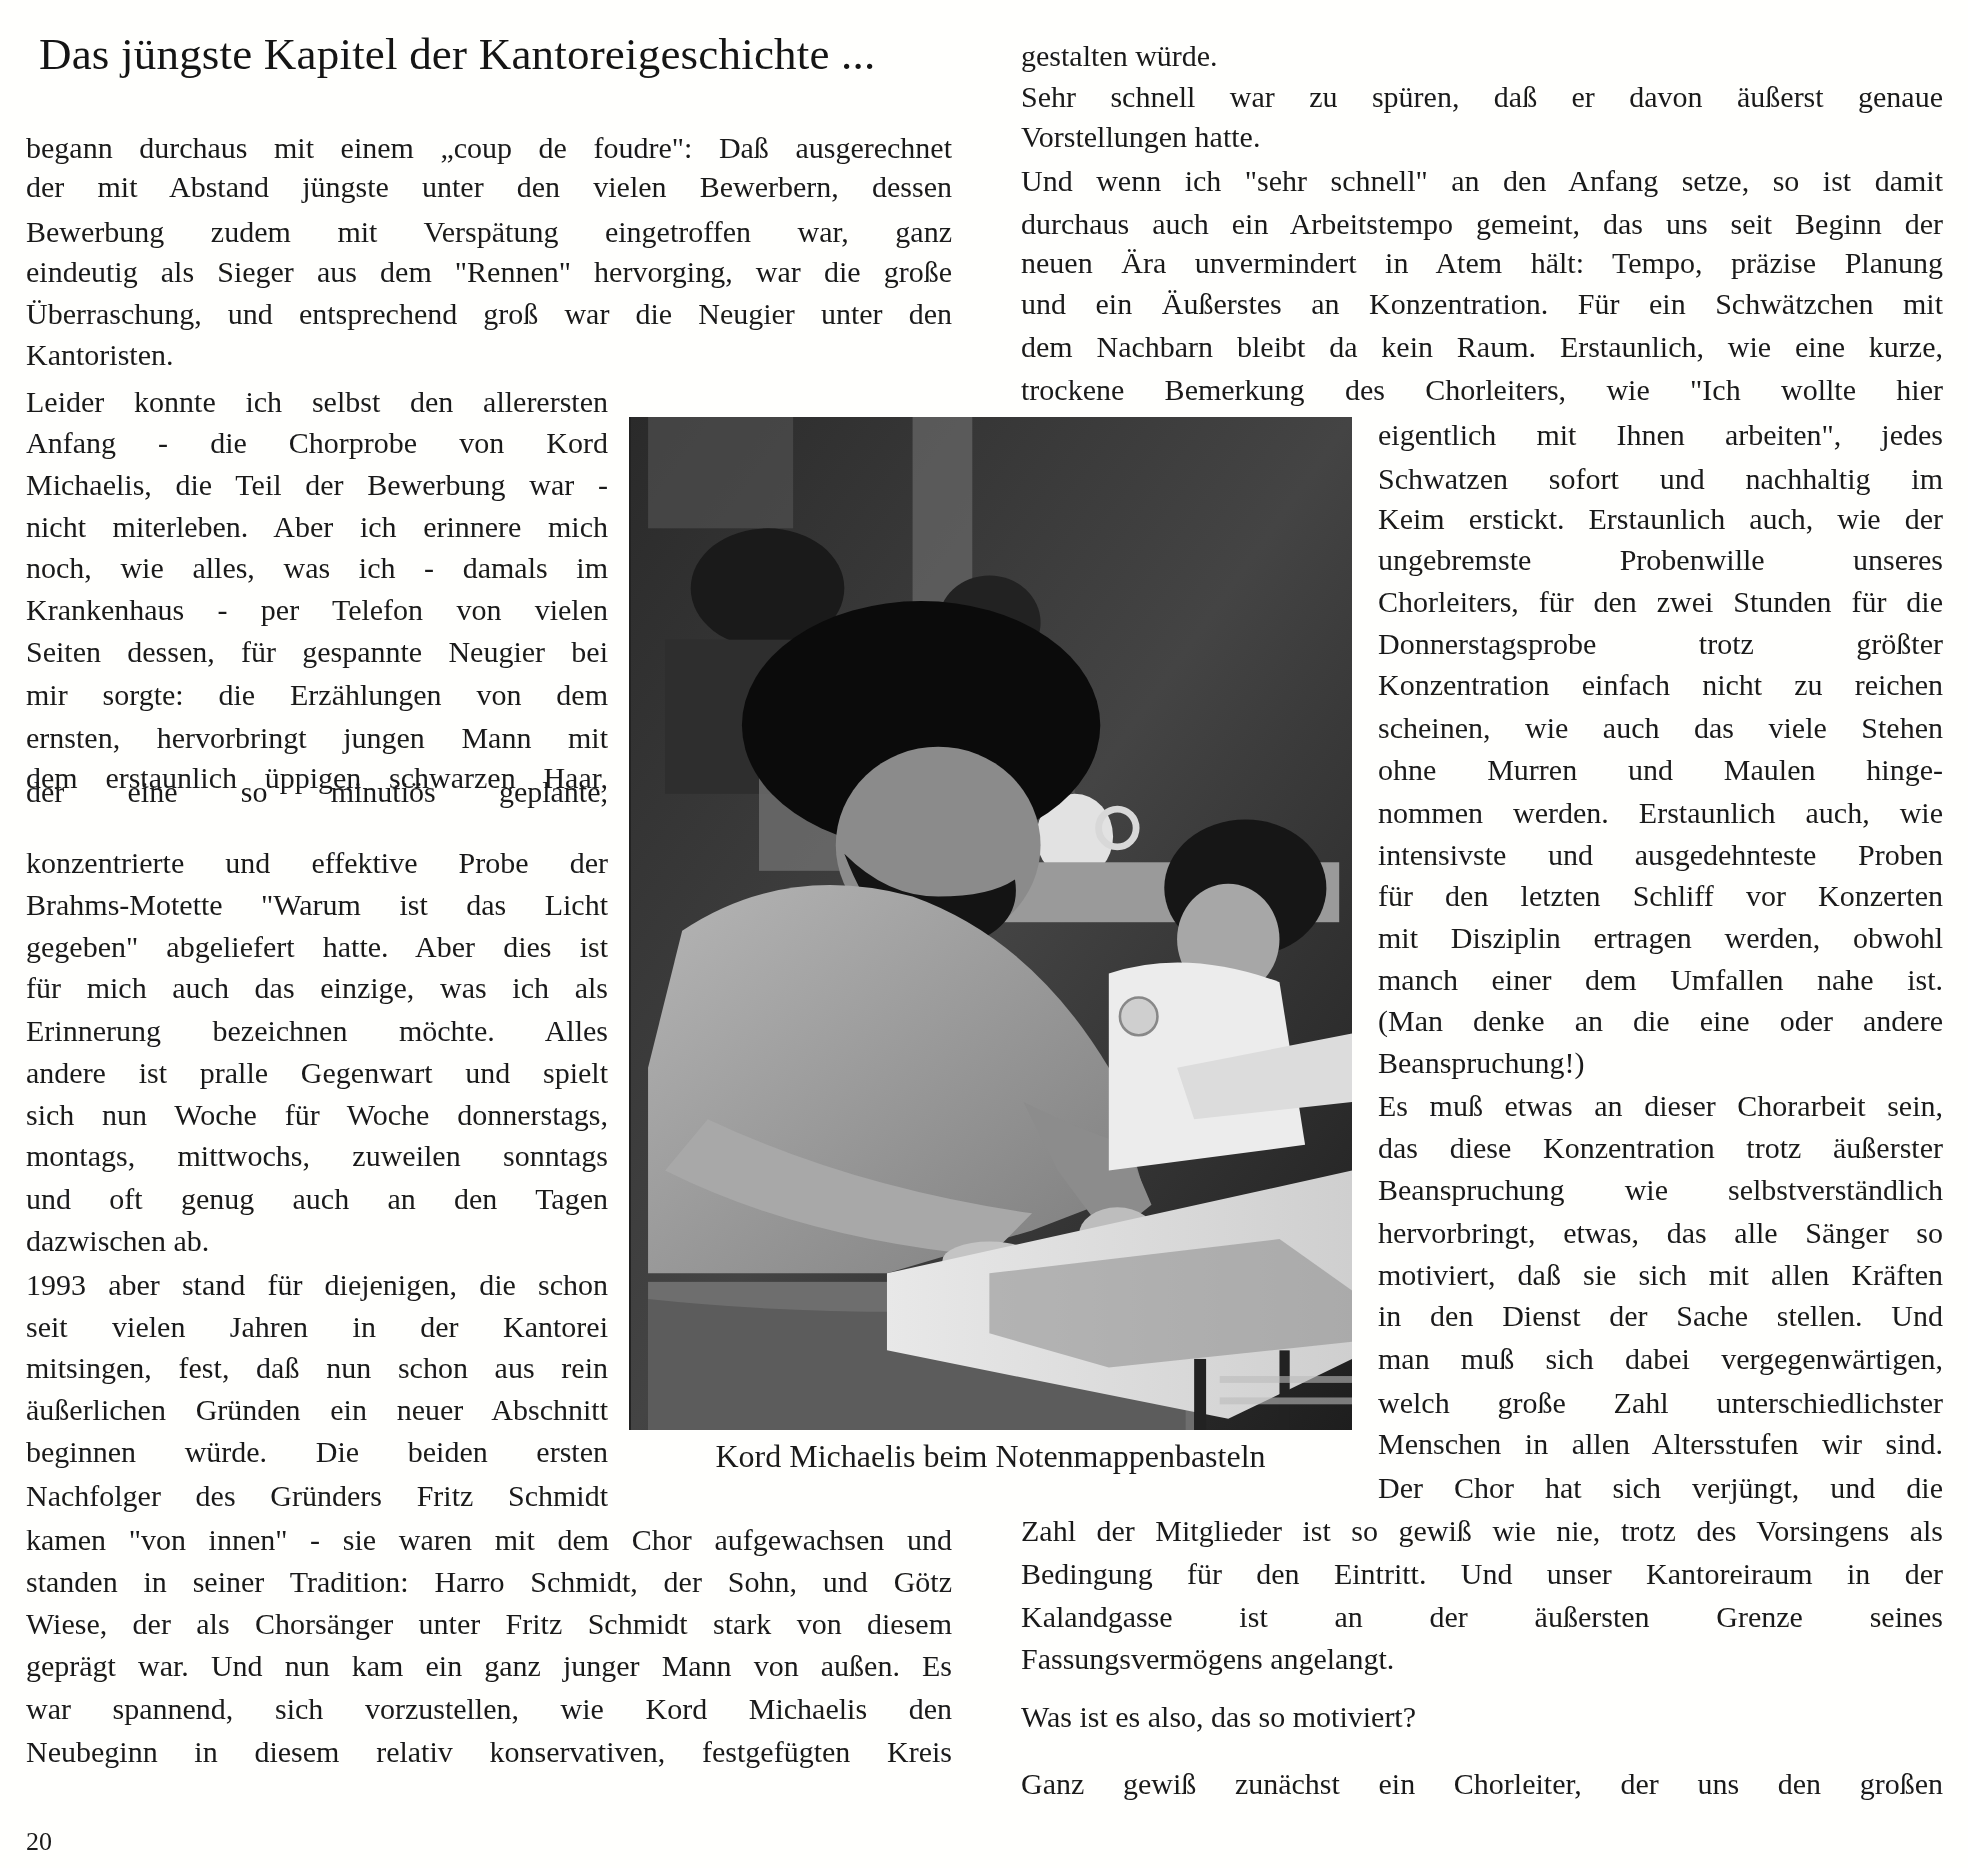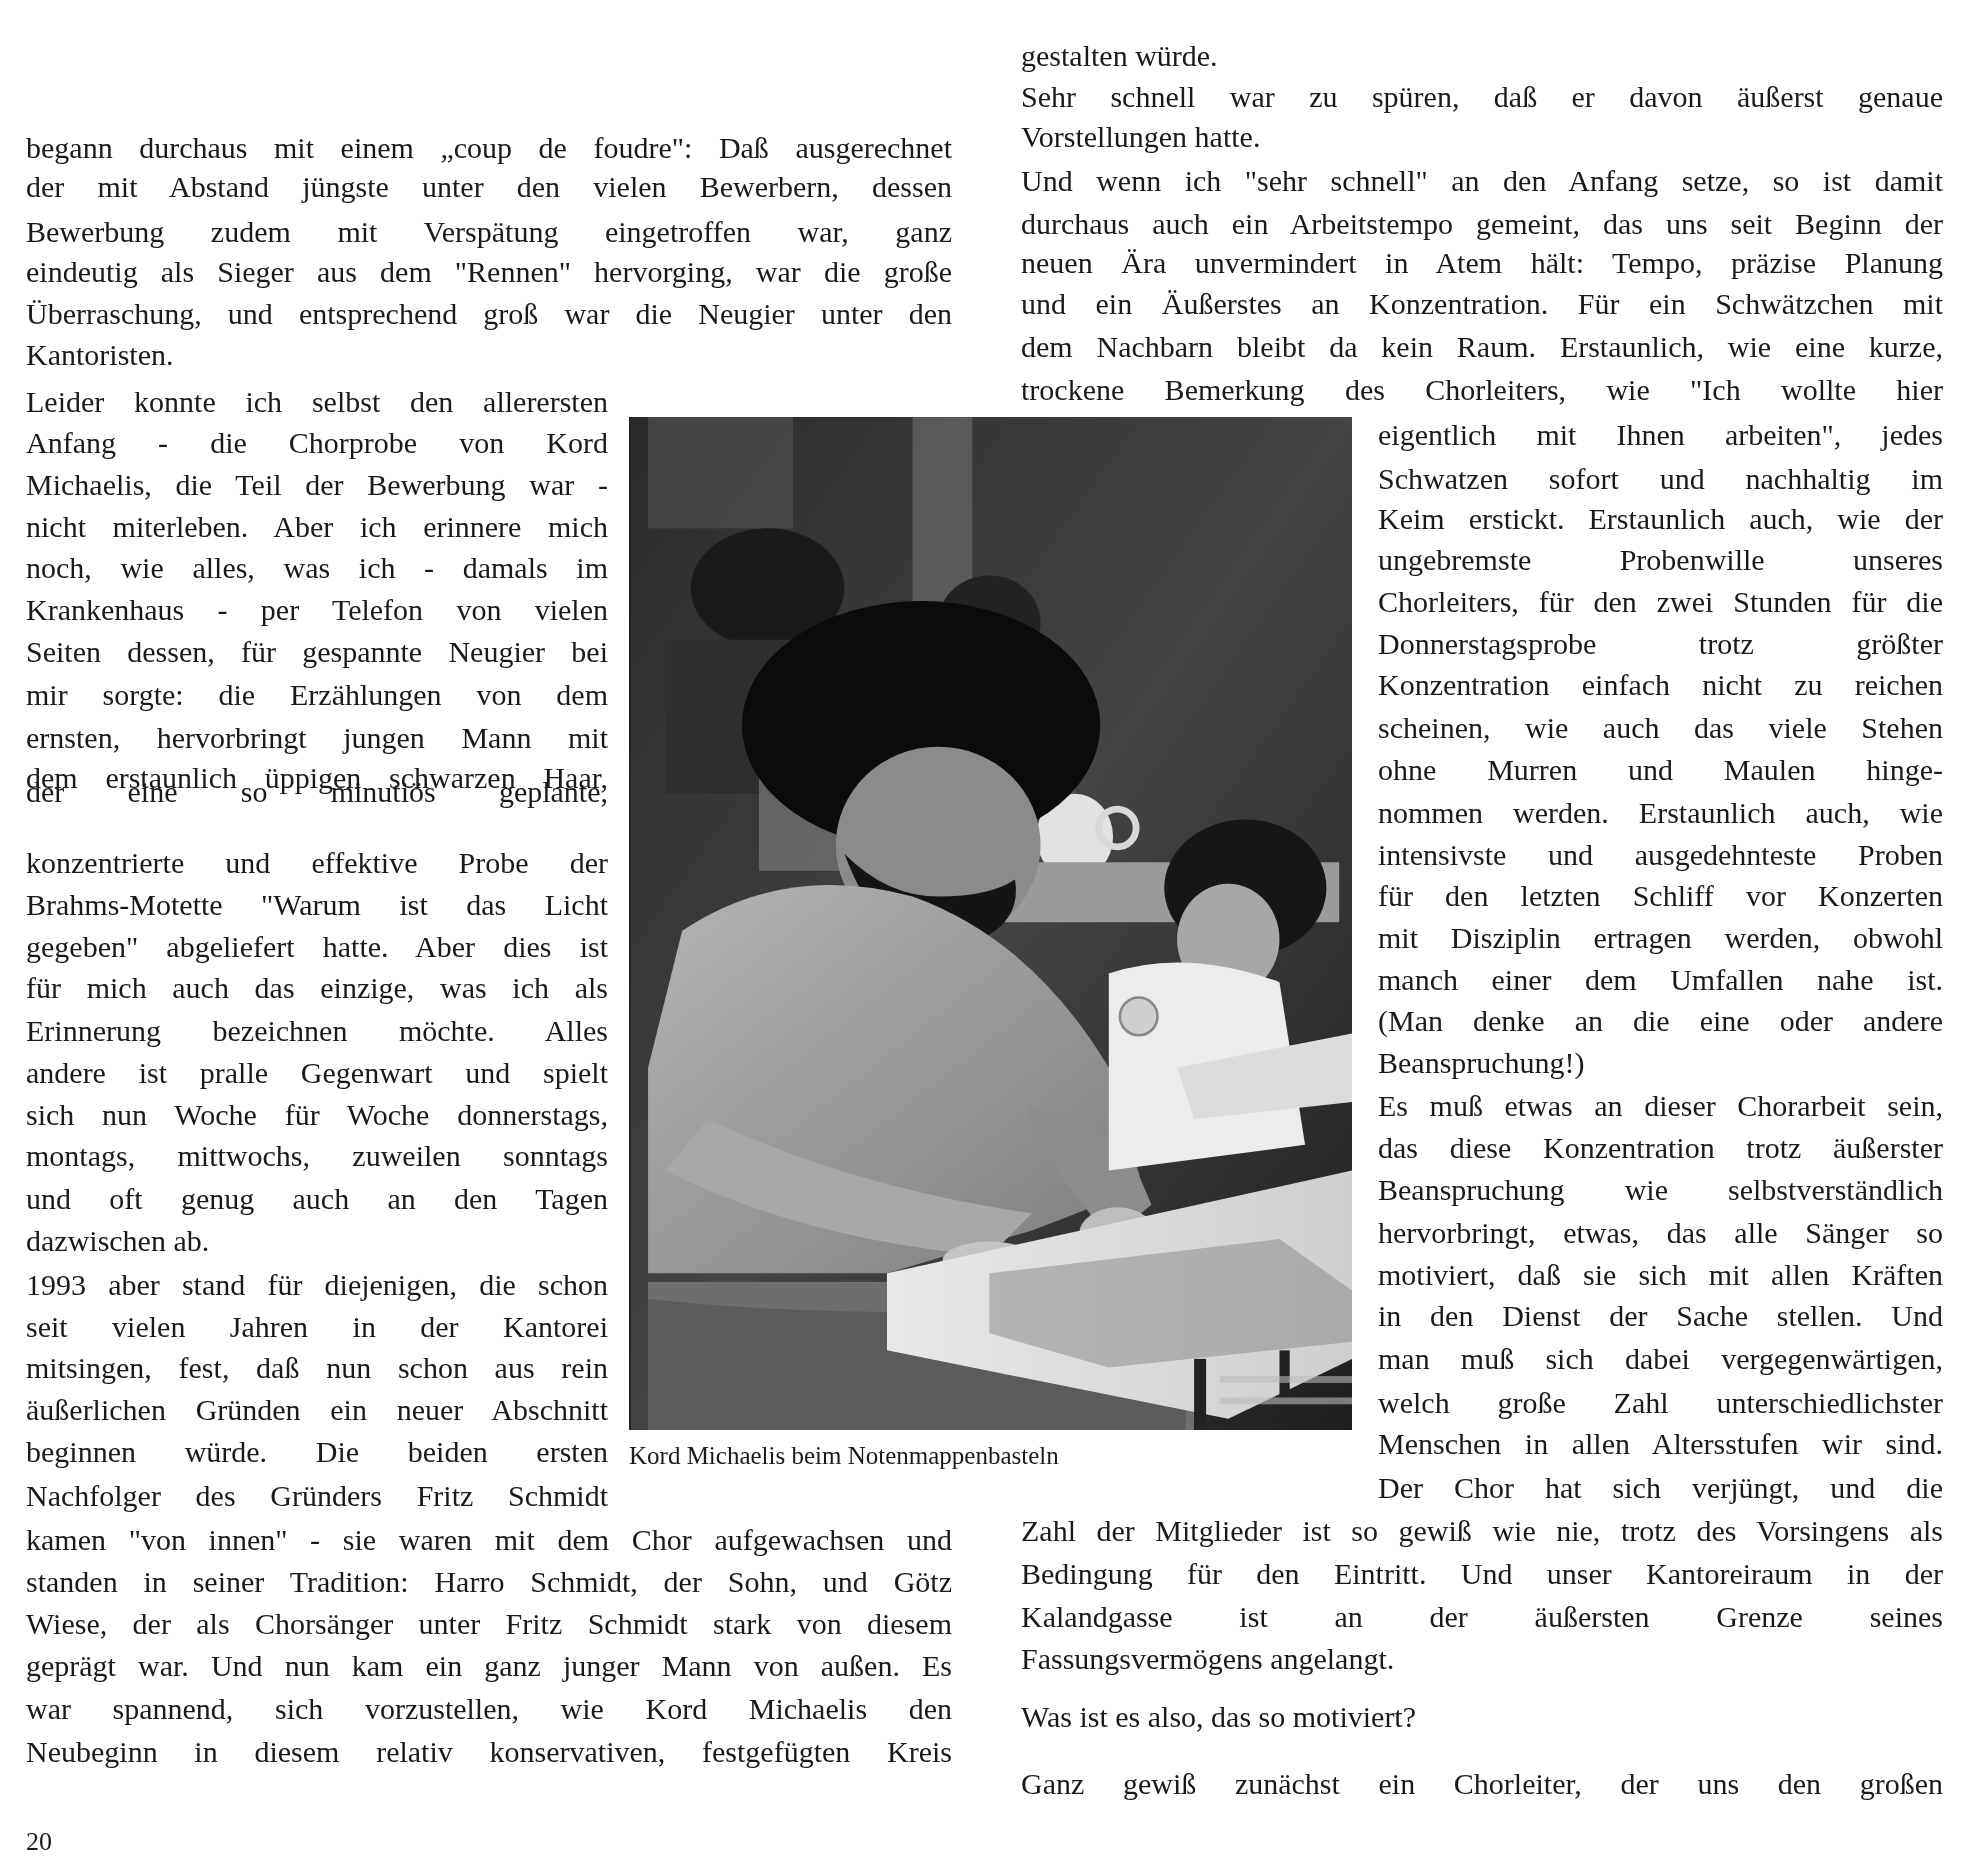--- a/index.html
+++ b/index.html
@@ -13,29 +13,30 @@
   .ln.j { text-align: justify; text-align-last: justify; white-space: normal; }
   .ln.l { text-align: left; }
   
   .lw  { left: 26px;  width: 926px; }   
   .ln-n { left: 26px; width: 582px; }    
   .rw  { left: 1021px; width: 922px; }  
   .rn  { left: 1378px; width: 565px; }   
   #photo { position: absolute; left: 629px; top: 417px; width: 723px; height: 1013px;
            border-left: 2.6px solid #222; box-sizing: border-box; overflow: hidden; background: #3a3a3a; }
   #photo svg { display: block; width: 100%; height: 100%; }
-  .caption { position: absolute; left: 629px; width: 723px; top: 1439px; 
-             font-size: 25px; line-height: 34px; color: #1a1a1a; white-space: nowrap; }
+  .caption { position: absolute; left: 629px; width: 723px; top: 1439px; text-align: center;
+             font-size: 32px; line-height: 34px; color: #1a1a1a; white-space: nowrap; }
   .pagenum { position: absolute; left: 26px; top: 1821px; font-size: 26px; line-height: 41px; color: #1a1a1a; }
 </style>
 </head>
 <body>
 
 <div id="page">
 
+  <div class="title">Das jüngste Kapitel der Kantoreigeschichte ...</div>
 
   <div>
     <div class="ln j lw" style="top:127px">begann durchaus mit einem „coup de foudre": Daß ausgerechnet</div>
     <div class="ln j lw" style="top:166px">der mit Abstand jüngste unter den vielen Bewerbern, dessen</div>
     <div class="ln j lw" style="top:211px">Bewerbung zudem mit Verspätung eingetroffen war, ganz</div>
     <div class="ln j lw" style="top:251px">eindeutig als Sieger aus dem "Rennen" hervorging, war die große</div>
     <div class="ln j lw" style="top:293px">Überraschung, und entsprechend groß war die Neugier unter den</div>
     <div class="ln l lw" style="top:334px">Kantoristen.</div>
     <div class="ln j ln-n" style="top:381px">Leider konnte ich selbst den allerersten</div>
     <div class="ln j ln-n" style="top:422px">Anfang - die Chorprobe von Kord</div>

